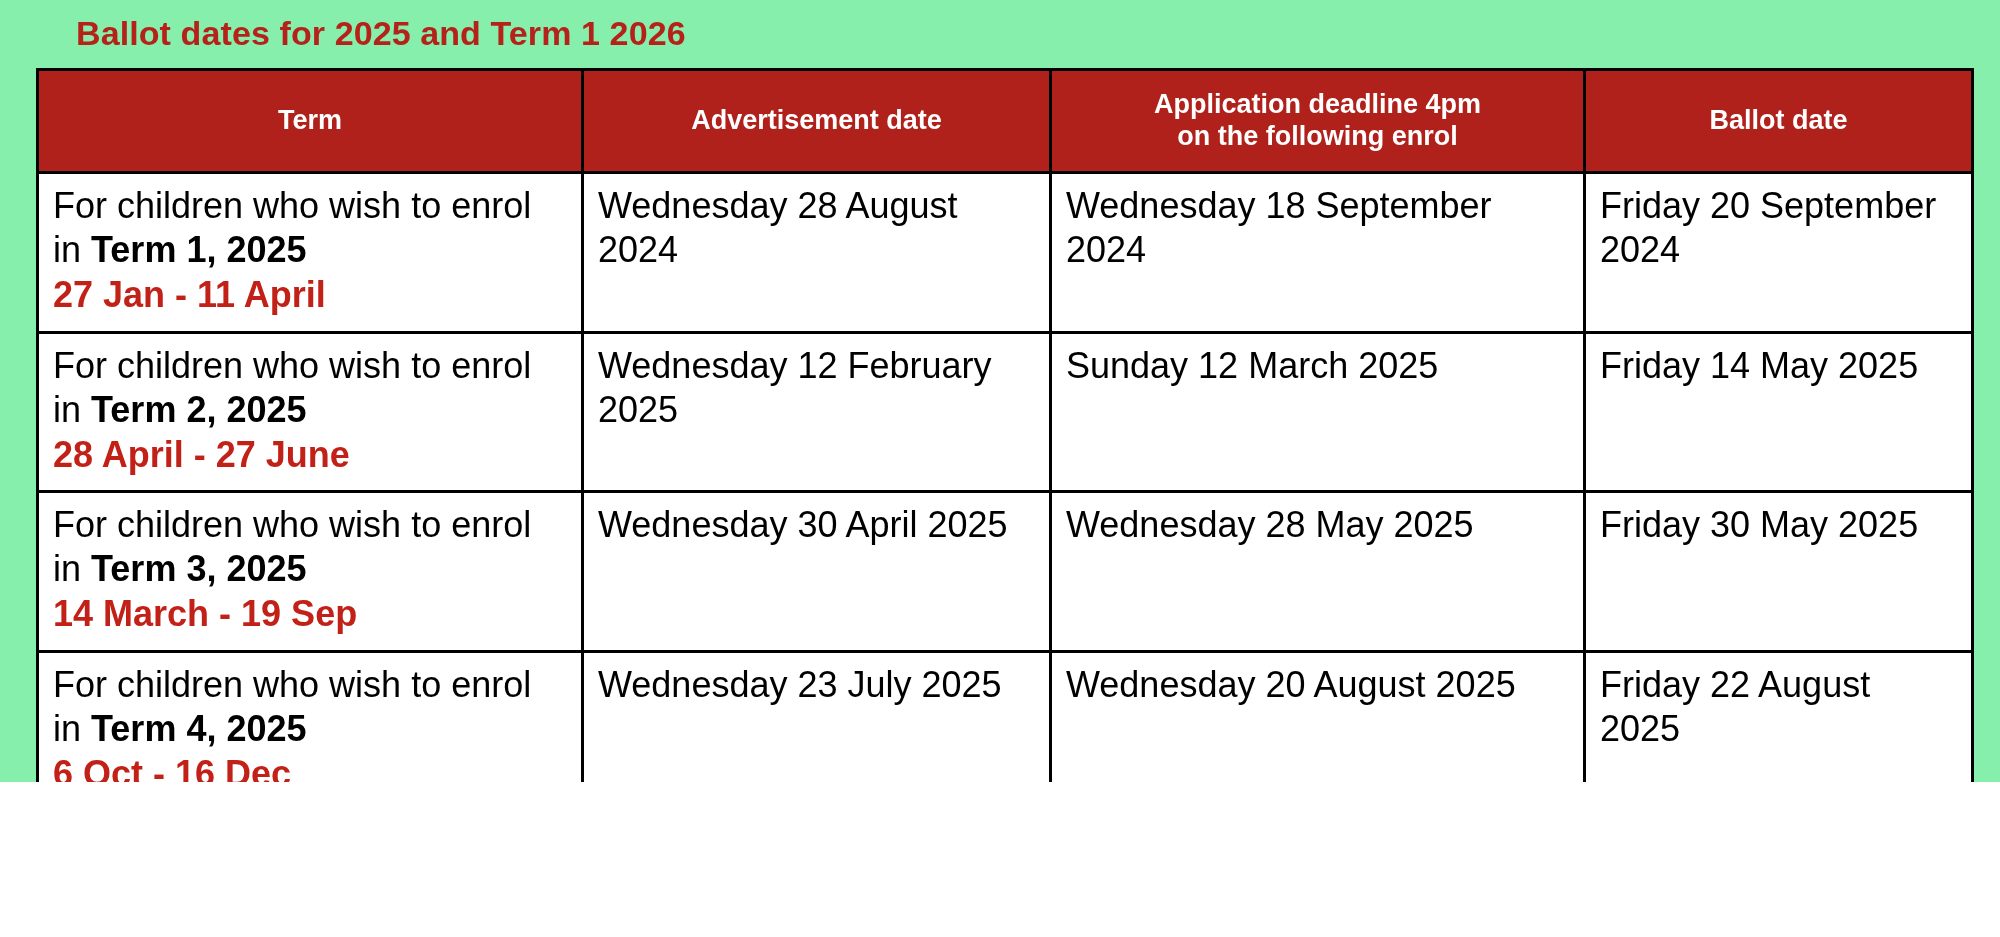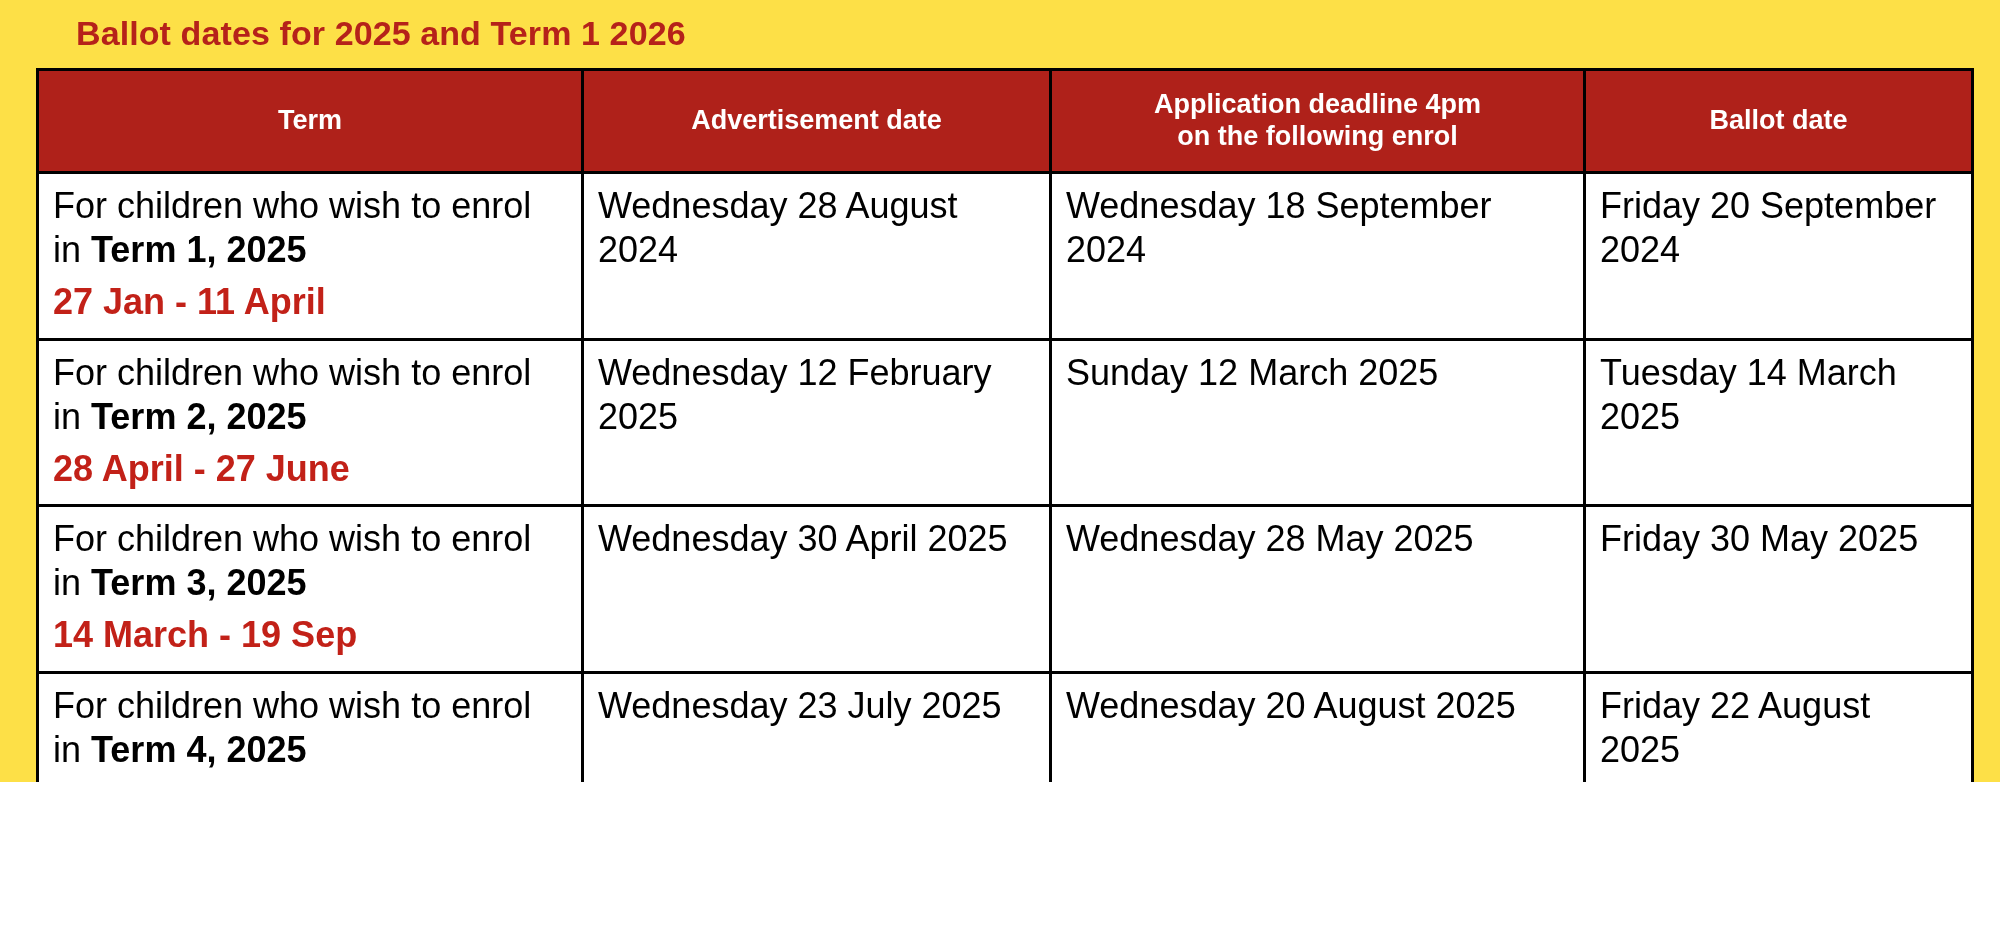--- a/index.html
+++ b/index.html
@@ -13,21 +13,21 @@
     height: 937px;
     font-family: "Liberation Sans", sans-serif;
     -webkit-font-smoothing: antialiased;
   }
   .page {
     position: relative;
     width: 2000px;
     height: 782px;
     box-sizing: border-box;
     overflow: hidden;
-    background: #fde047;
+    background: #86efac;
   }
   .page-title {
     position: absolute;
     left: 76px;
     top: 14px;
     font-size: 34px;
     font-weight: bold;
     color: #B5221A;
     letter-spacing: 0.1px;
     white-space: nowrap;
@@ -72,21 +72,21 @@
   }
   .ballot-table tbody tr:last-child td {
     height: 156px;
   }
   .term-cell .term-lead { font-weight: normal; }
   .term-cell .term-strong { font-weight: bold; }
   .term-cell .term-range {
     display: block;
     color: #C22118;
     font-weight: bold;
-    margin-top: 8px;
+    margin-top: 1px;
   }
   .hdr-line { display: block; }
 </style>
 </head>
 <body>
 
 <div class="page">
 
   <div class="page-title">Ballot dates for 2025 and Term 1 2026</div>
 
@@ -120,21 +120,21 @@
         <td>Friday 20 September 2024</td>
       </tr>
 
       <tr>
         <td class="term-cell">
           <span class="term-lead">For children who wish to enrol in </span><span class="term-strong">Term 2, 2025</span>
           <span class="term-range">28 April - 27 June</span>
         </td>
         <td>Wednesday 12 February 2025</td>
         <td>Sunday 12 March 2025</td>
-        <td>Tuesday 14 March 2025</td>
+        <td>Friday 14 May 2025</td>
       </tr>
 
       <tr>
         <td class="term-cell">
           <span class="term-lead">For children who wish to enrol in </span><span class="term-strong">Term 3, 2025</span>
           <span class="term-range">14 March - 19 Sep</span>
         </td>
         <td>Wednesday 30 April 2025</td>
         <td>Wednesday 28 May 2025</td>
         <td>Friday 30 May 2025</td>

